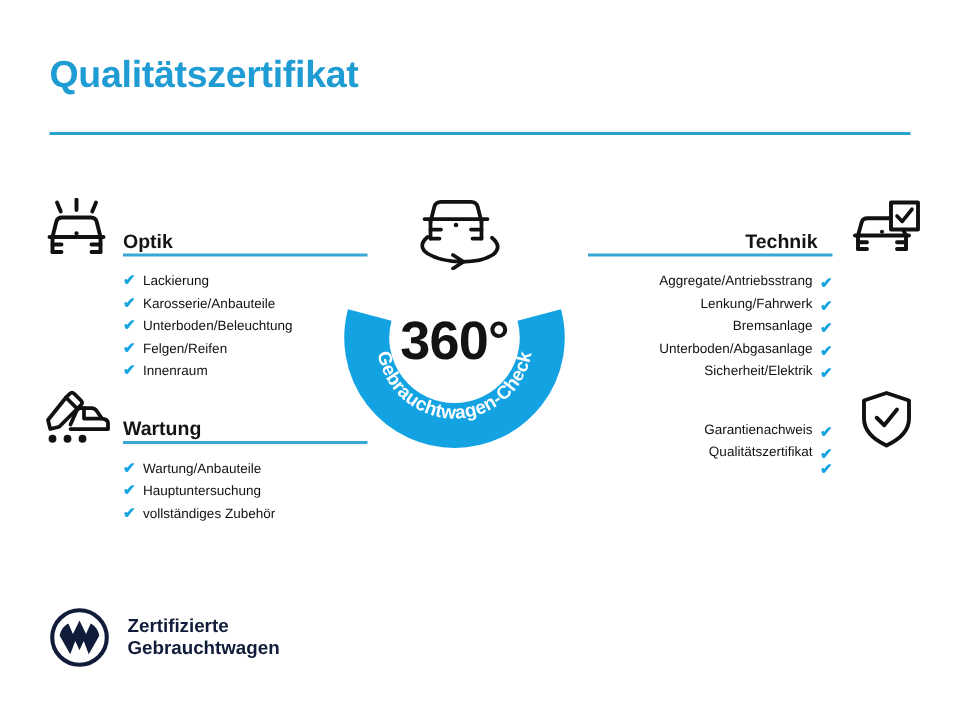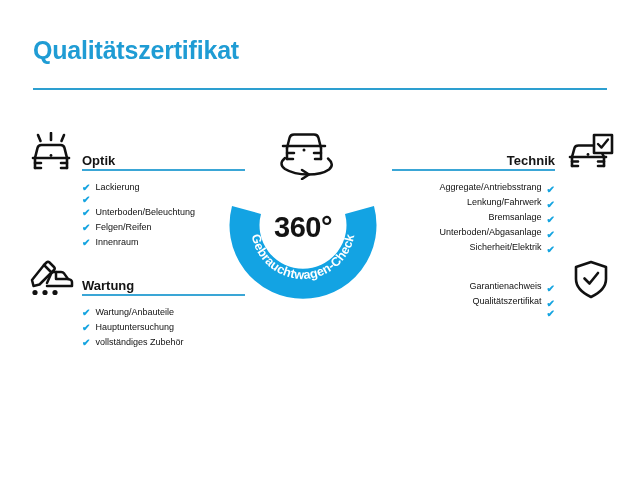--- a/index.html
+++ b/index.html
@@ -86,21 +86,21 @@
 
   
   .col-left { left: 82px; }
   .col-left .block-title { left: 0; }
   .col-left .block-rule { left: 0; width: 163px; }
   .col-left .items li { justify-content: flex-start; }
   .col-left .chk { margin-right: 5px; }
 
   
   .col-right { left: 392px; width: 163px; }
-  .col-right .block-title { right: 0; }
+  .col-right .block-title { right: 10px; }
   .col-right .block-rule { right: 0; width: 163px; }
   .col-right .items li { justify-content: flex-end; align-items: flex-end; }
   .col-right .chk { margin-left: 5px; }
 
   .b-optik   { top: 145px; }
   .b-wartung { top: 270px; }
 
   .items-wrap { margin-top: 9px; }
 
   
@@ -122,21 +122,21 @@
   }
   .badge-center {
     position: absolute;
     left: 0;
     top: 0;
     width: 150px;
     height: 150px;
     display: flex;
     align-items: center;
     justify-content: center;
-    font-size: 29px;
+    font-size: 36px;
     font-weight: bold;
     color: #131313;
     letter-spacing: -0.5px;
   }
   .badge-car {
     position: absolute;
     left: 268px;
     top: 124px;
     width: 72px;
     height: 56px;
@@ -187,20 +187,21 @@
       <div class="block-title">Optik</div>
       <div class="block-rule" style="bottom:0;"></div>
     </div>
     <ul class="items items-wrap">
       <li>
           <span class="chk">✔</span>
           <span>Lackierung</span>
         </li>
       <li>
           <span class="chk">✔</span>
+          <span>Karosserie/Anbauteile</span>
         </li>
       <li>
           <span class="chk">✔</span>
           <span>Unterboden/Beleuchtung</span>
         </li>
       <li>
           <span class="chk">✔</span>
           <span>Felgen/Reifen</span>
         </li>
       <li>
@@ -329,14 +330,24 @@
       <path d="M15 22 L57 22"></path>
       <path d="M19 24 L19 35 M53 24 L53 35"></path>
       <path d="M19 35 L25 35 M47 35 L53 35"></path>
       <path d="M19 29 L26 29 M46 29 L53 29"></path>
       <circle cx="36" cy="26" r="1.5" fill="#111" stroke="none"></circle>
       <path d="M17 34 Q10 40 17 45 Q26 50.5 40 50.5 Q54 50.5 61 45.5 Q67 40.5 60 34.5"></path>
       <path d="M34 46 L41 50.5 L34 55" fill="none"></path>
     </svg>
   </div>
 
+  <div class="footer">
+    <svg class="vw-mark" viewBox="0 0 44 44">
+      <circle cx="22" cy="22" r="20" fill="none" stroke="#111c3a" stroke-width="3"></circle>
+      <path d="M22 9.5 L26.8 19.5 L30.2 11.8 C33.6 13.6 36 16.9 36.5 20.8 L28.8 34.2 L25.1 24.5 L22 31.3 L18.9 24.5 L15.2 34.2 L7.5 20.8 C8 16.9 10.4 13.6 13.8 11.8 L17.2 19.5 Z" fill="#111c3a"></path>
+    </svg>
+    <div class="vw-text">
+      <div>Zertifizierte</div>
+      <div>Gebrauchtwagen</div>
+    </div>
+  </div>
 
 </div>
 
 </body></html>

